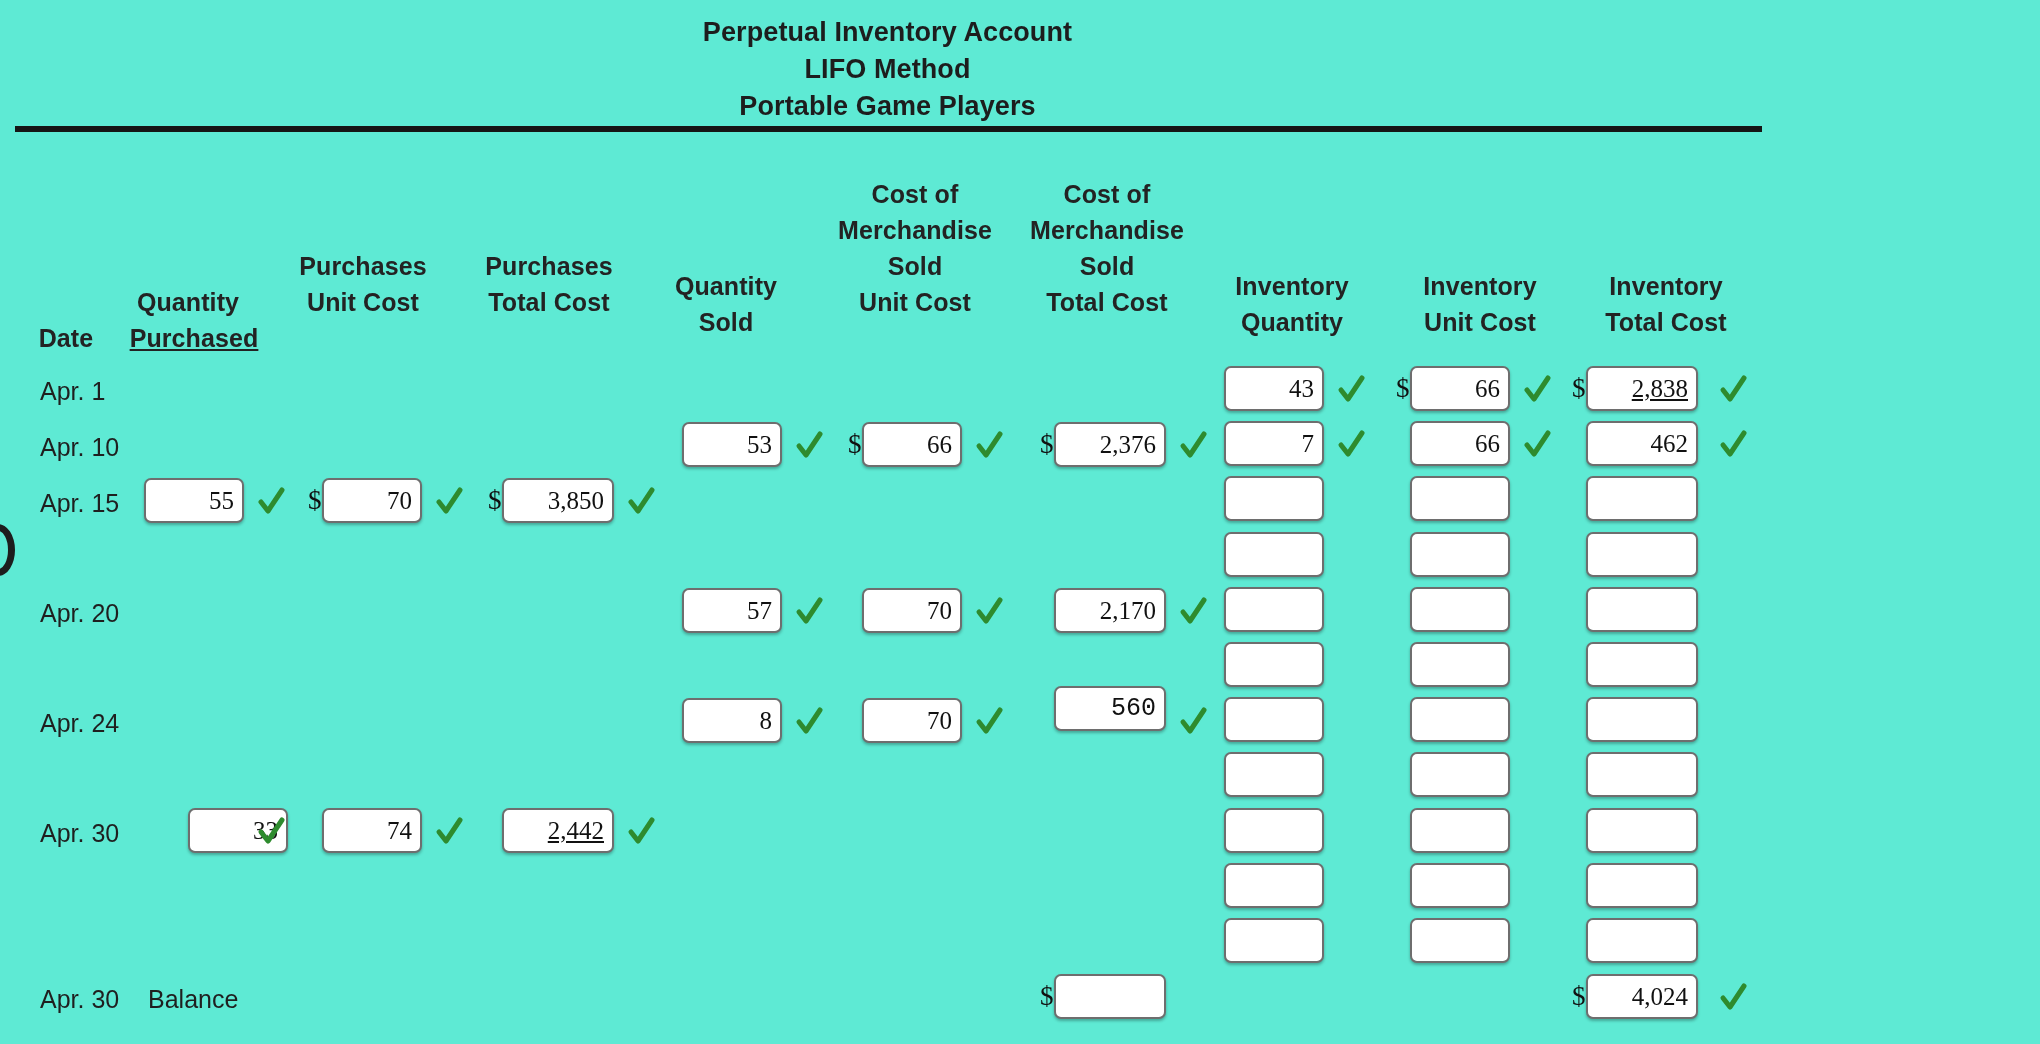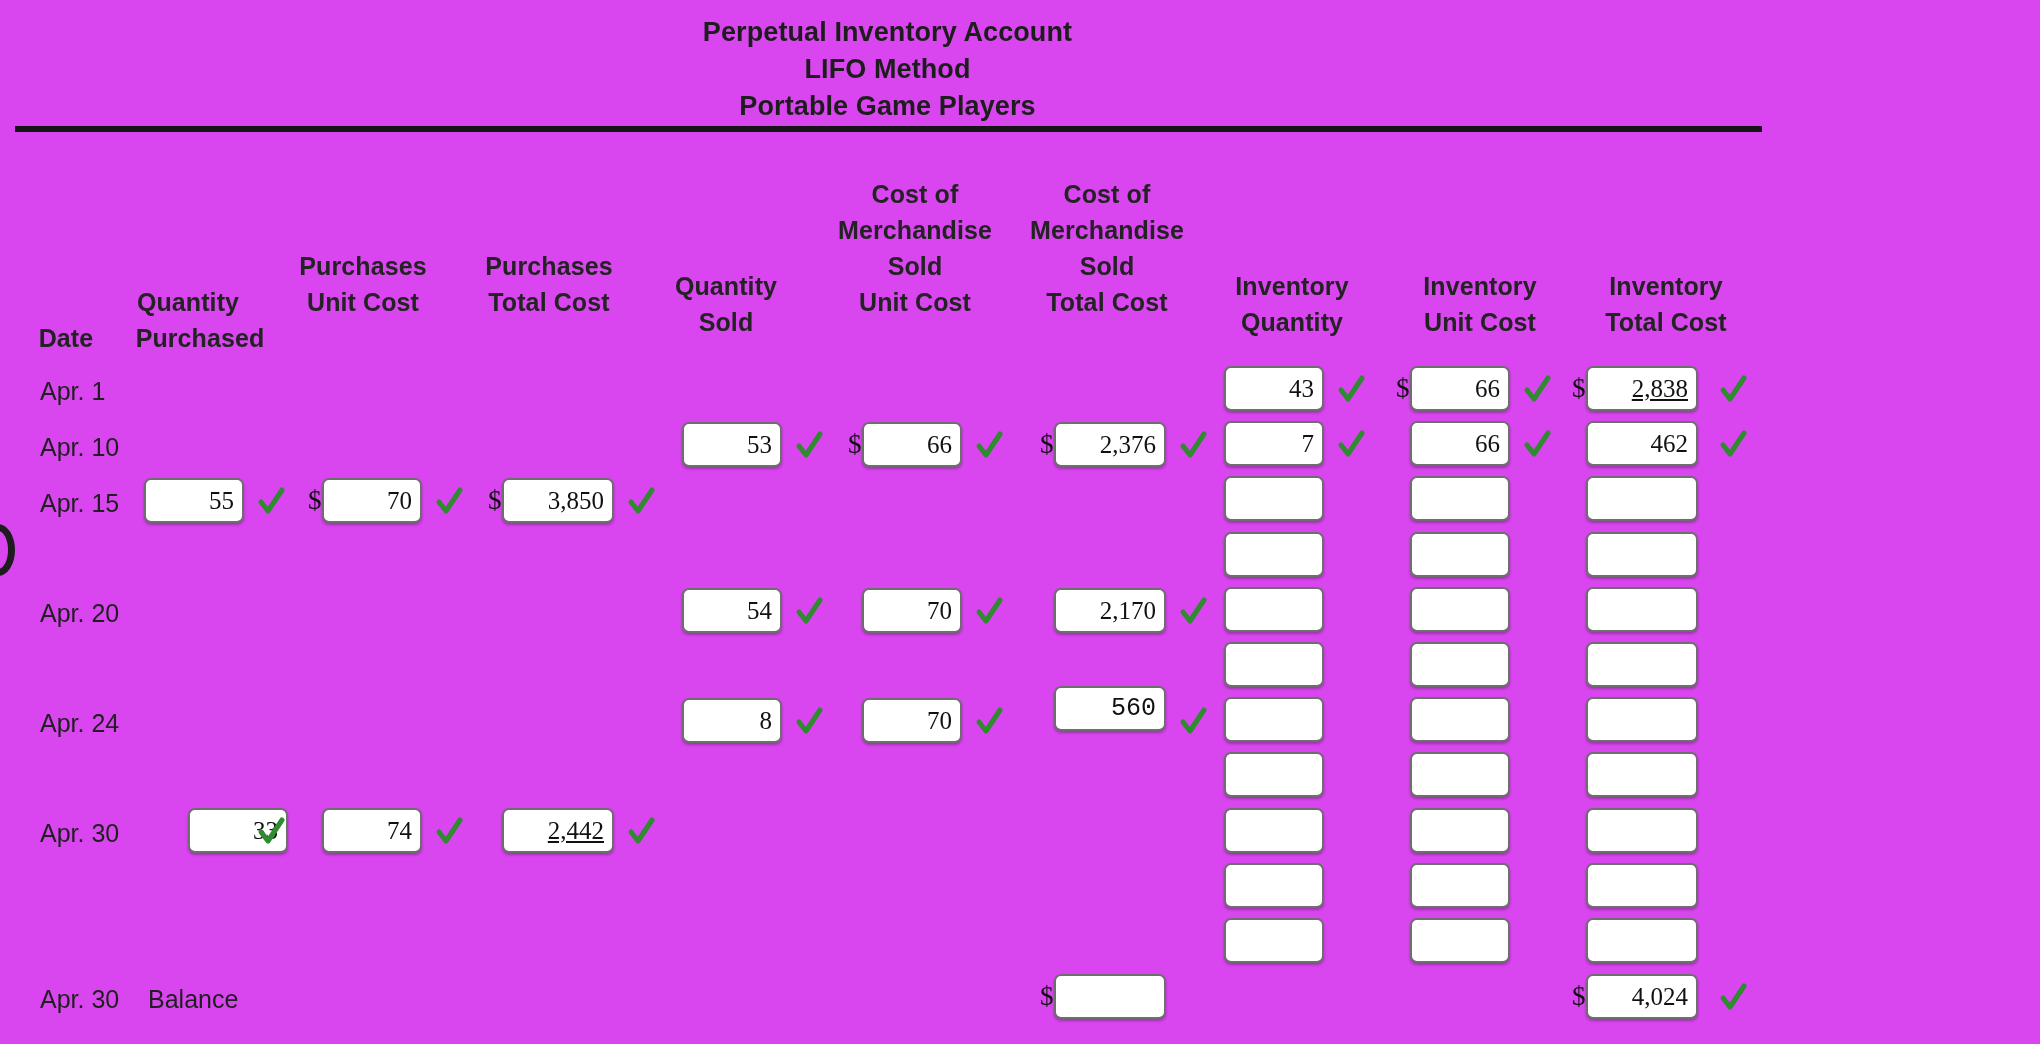--- a/index.html
+++ b/index.html
@@ -6,21 +6,21 @@
   html, body {
     margin: 0; padding: 0;
     background: #ffffff;
     width: 2040px; height: 1044px;
     overflow: hidden;
     font-family: "Liberation Sans", sans-serif;
   }
   #page {
     position: relative;
     width: 2040px; height: 1044px;
-    background: #d946ef;
+    background: #5eead4;
   }
 
   
   .title-block {
     position: absolute;
     left: 0; top: 14px;
     width: 1775px;
     text-align: center;
   }
   .title-line {
@@ -115,21 +115,21 @@
   <div class="title-block">
     <div class="title-line">Perpetual Inventory Account</div>
     <div class="title-line">LIFO Method</div>
     <div class="title-line">Portable Game Players</div>
   </div>
   <div class="rule"></div>
 
   <div class="hdr" style="left:22px; top:320px; width:88px;">Date</div>
 
   <div class="hdr" style="left:118px; top:284px; width:140px;">Quantity</div>
-  <div class="hdr" style="left:130px; top:320px; width:140px;">Purchased</div>
+  <div class="hdr" style="left:124px; top:320px; width:140px;text-decoration:underline;">Purchased</div>
 
   <div class="hdr" style="left:278px; top:248px; width:170px;">Purchases</div>
   <div class="hdr" style="left:278px; top:284px; width:170px;">Unit Cost</div>
 
   <div class="hdr" style="left:464px; top:248px; width:170px;">Purchases</div>
   <div class="hdr" style="left:464px; top:284px; width:170px;">Total Cost</div>
 
   <div class="hdr" style="left:656px; top:268px; width:140px;">Quantity</div>
   <div class="hdr" style="left:656px; top:304px; width:140px;">Sold</div>
 
@@ -217,21 +217,21 @@
       </svg>
   </span>
   <span class="dollar" style="left:1040px; top:422px;">$</span>
   <div class="cell w-lg" style="left:1054px; top:422px;">2,376</div>
   <span class="check" style="left:1178px; top:422px;">
     <svg width="30" height="45" viewBox="0 0 30 45">
         <path d="M5 24 L12 33 L26 12" stroke="#2e8b2e" stroke-width="5" fill="none" stroke-linecap="round" stroke-linejoin="round"></path>
       </svg>
   </span>
 
-  <div class="cell w-md" style="left:682px; top:588px;">54</div>
+  <div class="cell w-md" style="left:682px; top:588px;">57</div>
   <span class="check" style="left:794px; top:588px;">
     <svg width="30" height="45" viewBox="0 0 30 45">
         <path d="M5 24 L12 33 L26 12" stroke="#2e8b2e" stroke-width="5" fill="none" stroke-linecap="round" stroke-linejoin="round"></path>
       </svg>
   </span>
   <div class="cell w-md" style="left:862px; top:588px;">70</div>
   <span class="check" style="left:974px; top:588px;">
     <svg width="30" height="45" viewBox="0 0 30 45">
         <path d="M5 24 L12 33 L26 12" stroke="#2e8b2e" stroke-width="5" fill="none" stroke-linecap="round" stroke-linejoin="round"></path>
       </svg>

